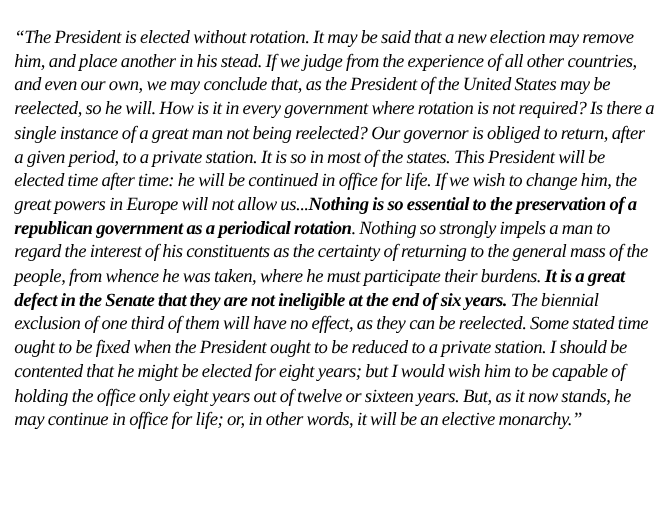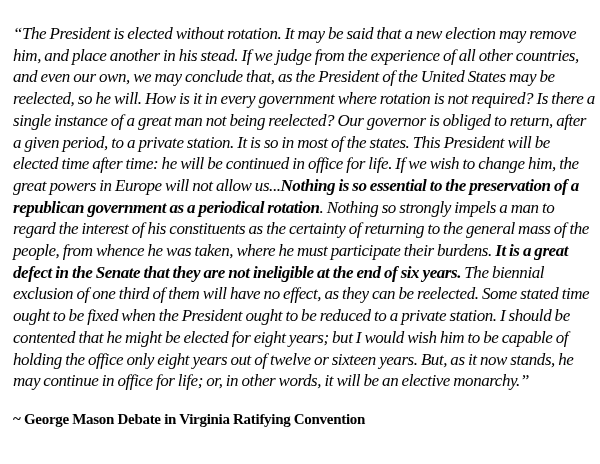--- a/index.html
+++ b/index.html
@@ -37,14 +37,13 @@
     line-height: 19px;
     letter-spacing: -0.3px;
   }
 </style>
 </head>
 <body>
 
 <div class="page">
   <p class="quote"><span>“The President is elected without rotation. It may be said that a new election may remove him, and place another in his stead. If we judge from the experience of all other countries, and even our own, we may conclude that, as the President of the United States may be reelected, so he will. How is it in every government where rotation is not required? Is there a single instance of a great man not being reelected? Our governor is obliged to return, after a given period, to a private station. It is so in most of the states. This President will be elected time after time: he will be continued in office for life. If we wish to change him, the great powers in Europe will not allow us...</span><span class="emphasis">Nothing is so essential to the preservation of a republican government as a periodical rotation</span><span>. Nothing so strongly impels a man to regard the interest of his constituents as the certainty of returning to the general mass of the people, from whence he was taken, where he must participate their burdens. </span><span class="emphasis">It is a great defect in the Senate that they are not ineligible at the end of six years.</span><span> The biennial exclusion of one third of them will have no effect, as they can be reelected. Some stated time ought to be fixed when the President ought to be reduced to a private station. I should be contented that he might be elected for eight years; but I would wish him to be capable of holding the office only eight years out of twelve or sixteen years. But, as it now stands, he may continue in office for life; or, in other words, it will be an elective monarchy.”</span></p>
 
-  <p class="attribution">~ George Mason Debate in Virginia Ratifying Convention</p>
 </div>
 
 </body></html>

